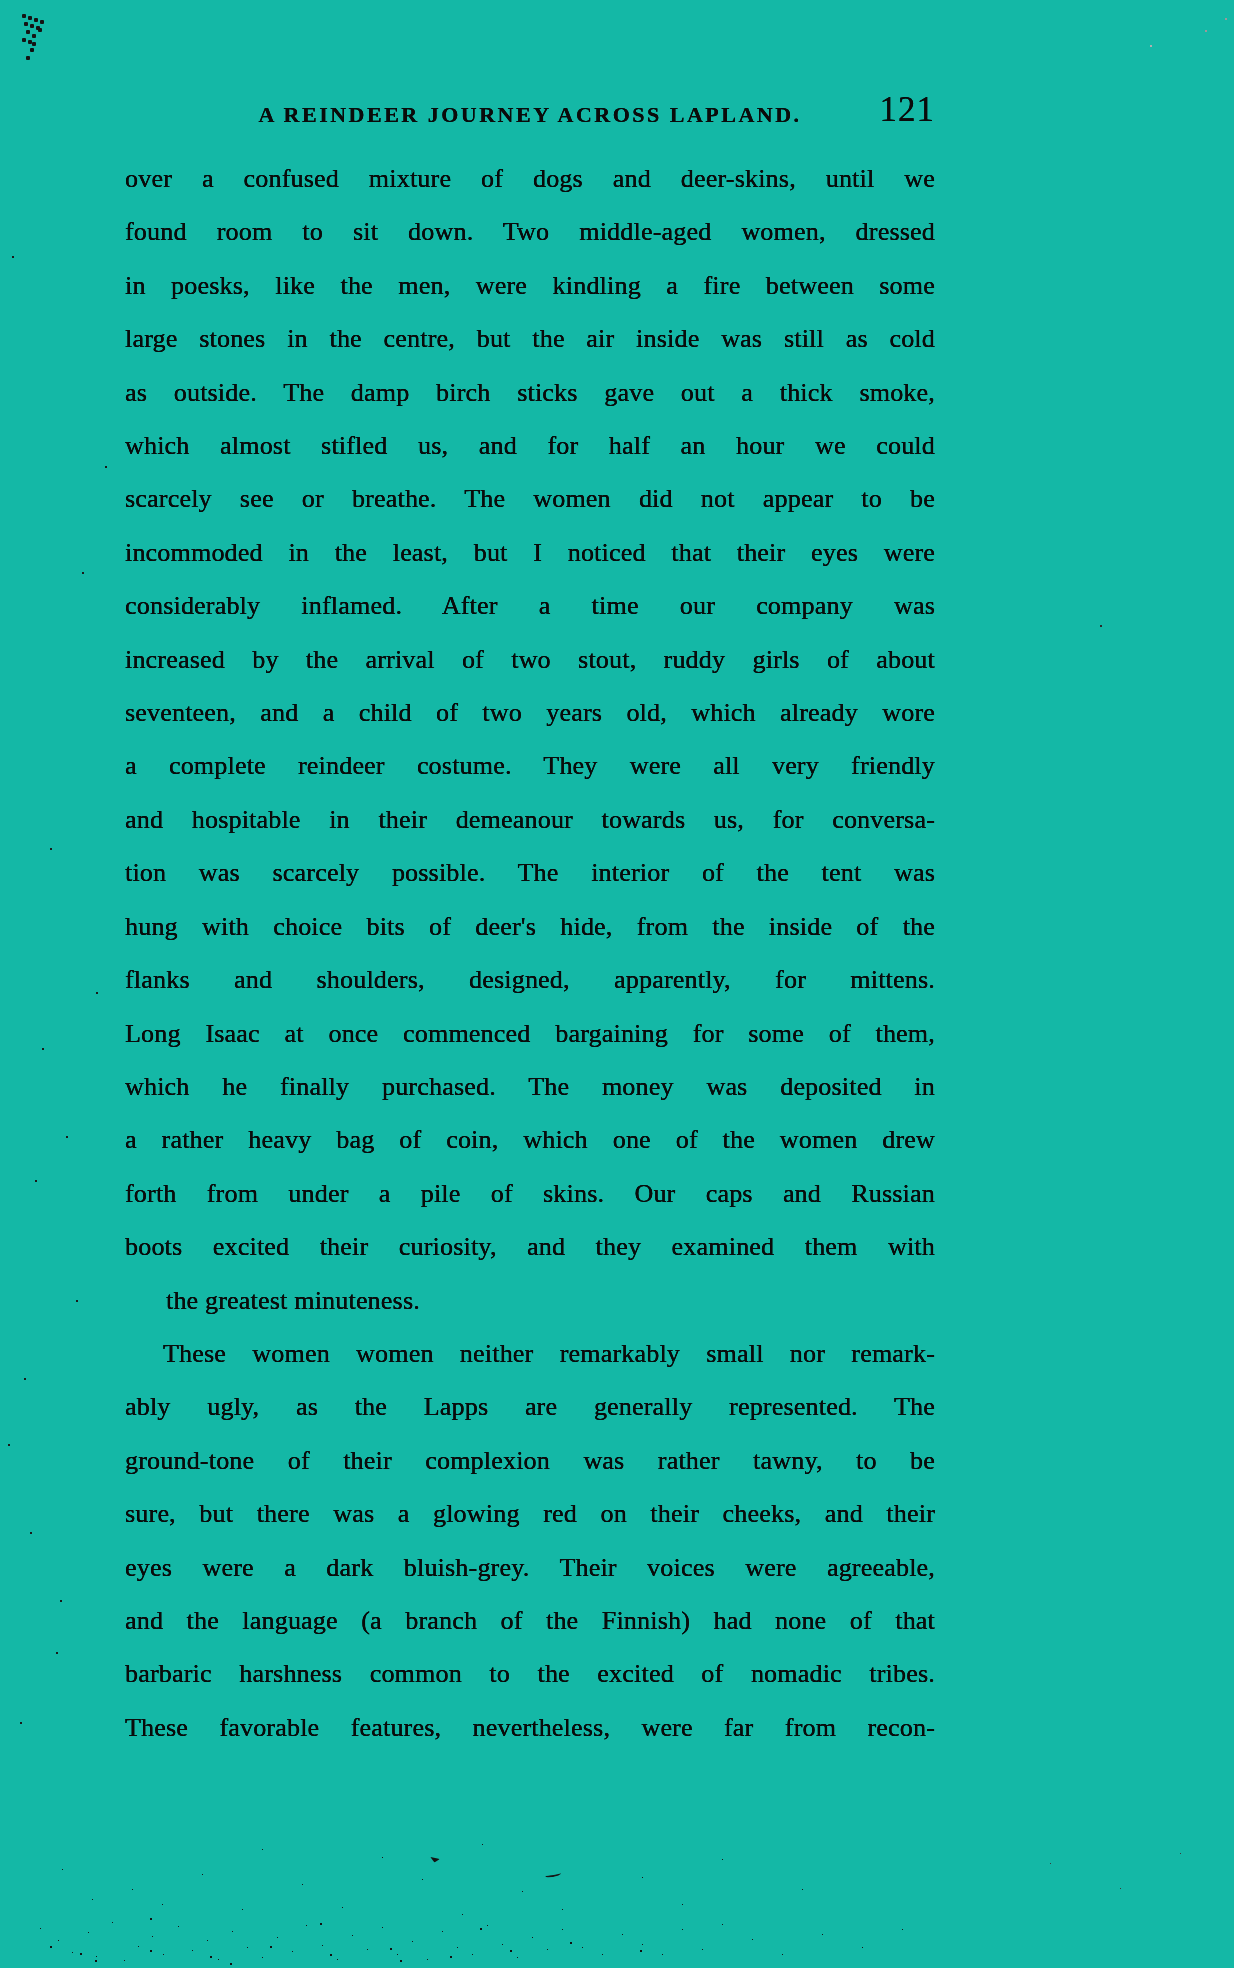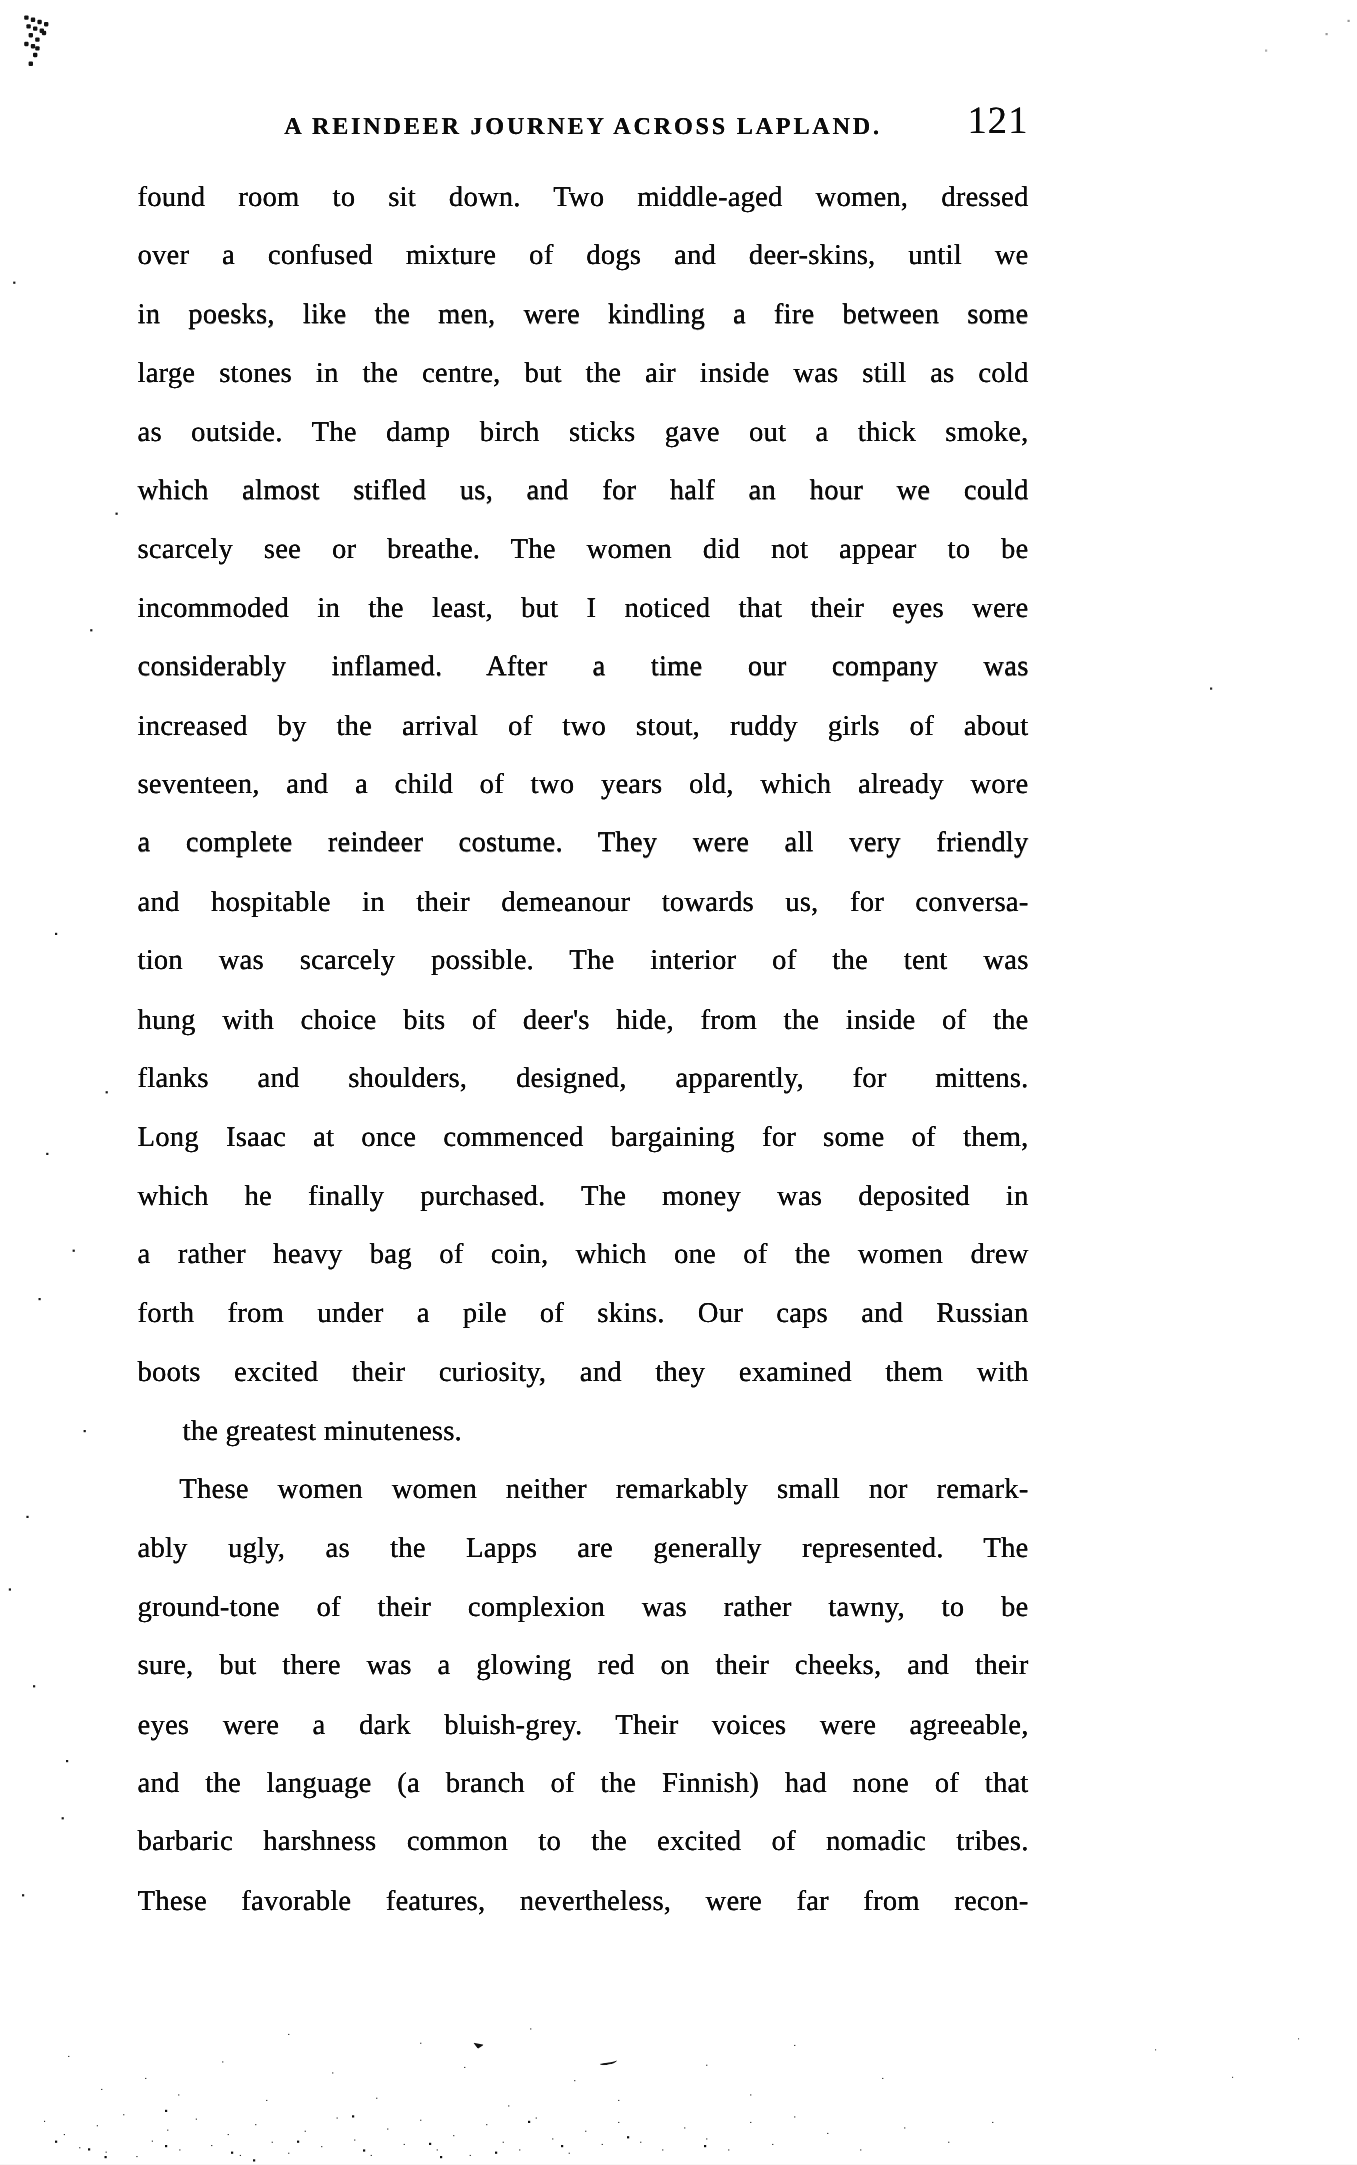--- a/index.html
+++ b/index.html
@@ -1,20 +1,20 @@
 <!DOCTYPE html>
 <html><head>
 <meta charset="utf-8">
 <style>
   html,body { margin:0; padding:0; background:#e8e8e4; }
   .page {
     position:relative;
     width:1234px; height:1968px;
     margin:0 auto;
-    background:#ffffff;
+    background:#14b8a6;
     overflow:hidden;
     font-family:"Liberation Serif","DejaVu Serif",serif;
     color:#0b0b0b;
   }
   
   .running-head {
     position:absolute; top:96px; left:125px; width:810px; height:40px;
   }
   .head-title {
     position:absolute; top:6px; left:0; width:100%;
@@ -106,22 +106,22 @@
 
 <div class="page">
 
   <div class="running-head">
     <div class="head-title">A REINDEER JOURNEY ACROSS LAPLAND.</div>
     <div class="page-number">121</div>
   </div>
 
   <div class="body-block">
       <div class="paragraph">
+        <div class="line">over a confused mixture of dogs and deer-skins, until we</div>
         <div class="line">found room to sit down.  Two middle-aged women, dressed</div>
-        <div class="line">over a confused mixture of dogs and deer-skins, until we</div>
         <div class="line">in poesks, like the men, were kindling a fire between some</div>
         <div class="line">large stones in the centre, but the air inside was still as cold</div>
         <div class="line">as outside.  The damp birch sticks gave out a thick smoke,</div>
         <div class="line">which almost stifled us, and for half an hour we could</div>
         <div class="line">scarcely see or breathe.  The women did not appear to be</div>
         <div class="line">incommoded in the least, but I noticed that their eyes were</div>
         <div class="line">considerably inflamed.  After a time our company was</div>
         <div class="line">increased by the arrival of two stout, ruddy girls of about</div>
         <div class="line">seventeen, and a child of two years old, which already wore</div>
         <div class="line">a complete reindeer costume.  They were all very friendly</div>

